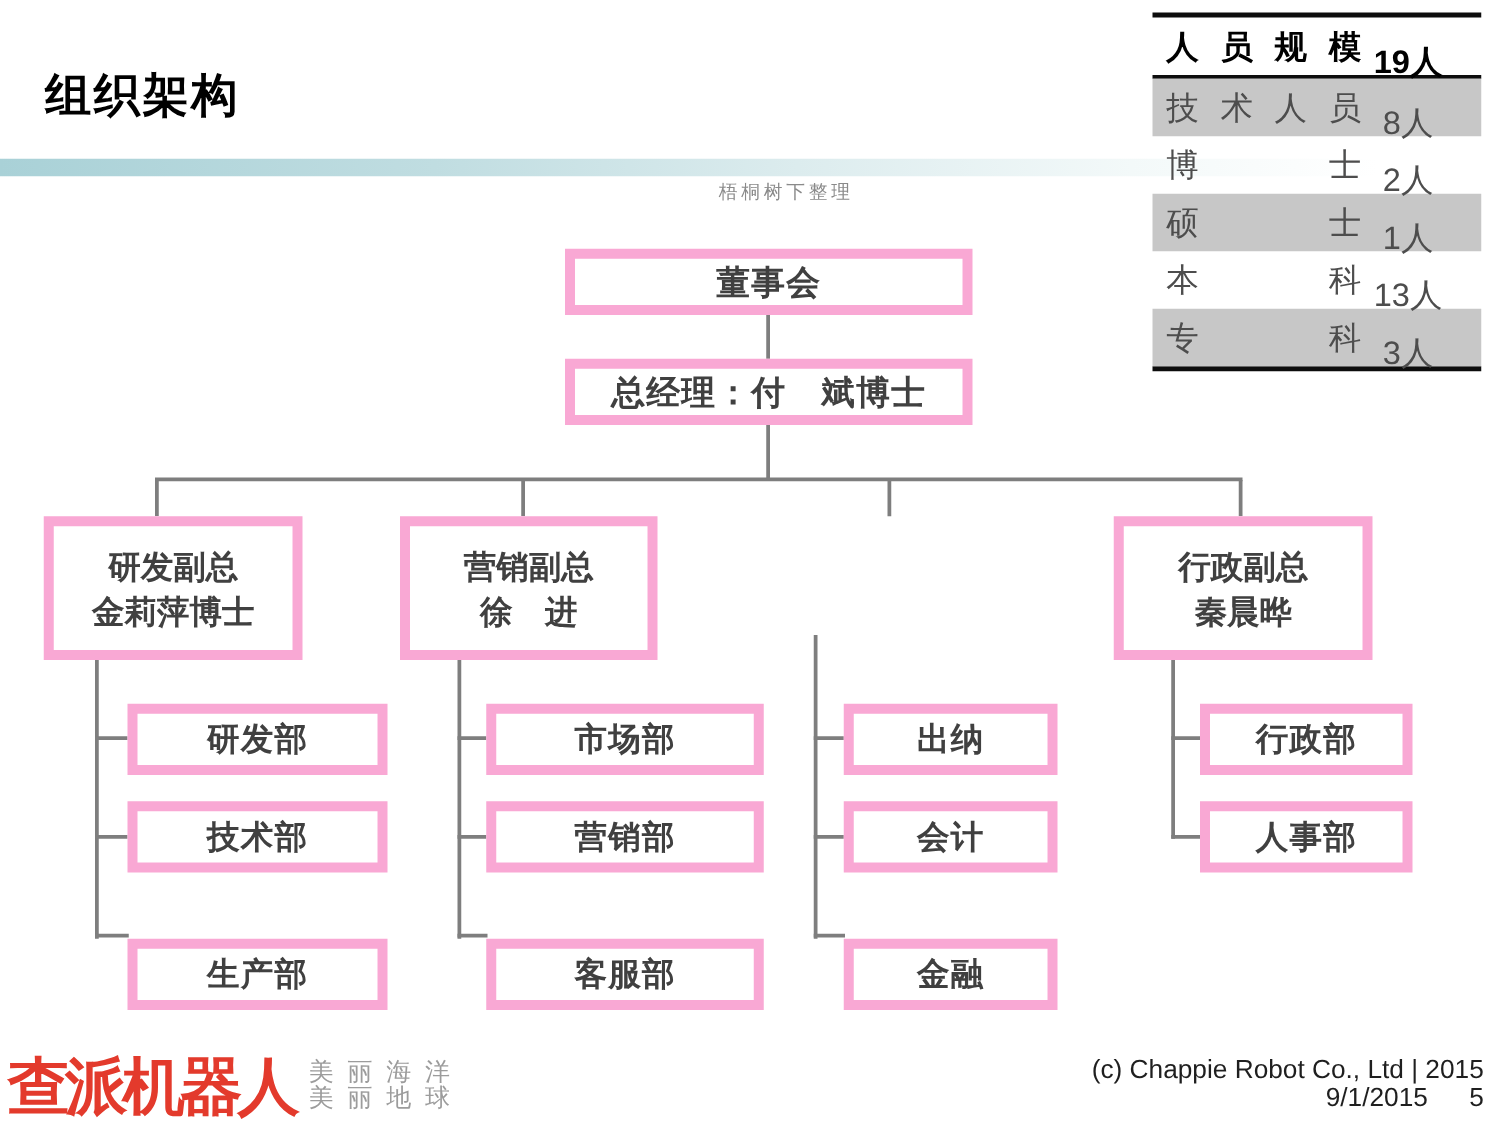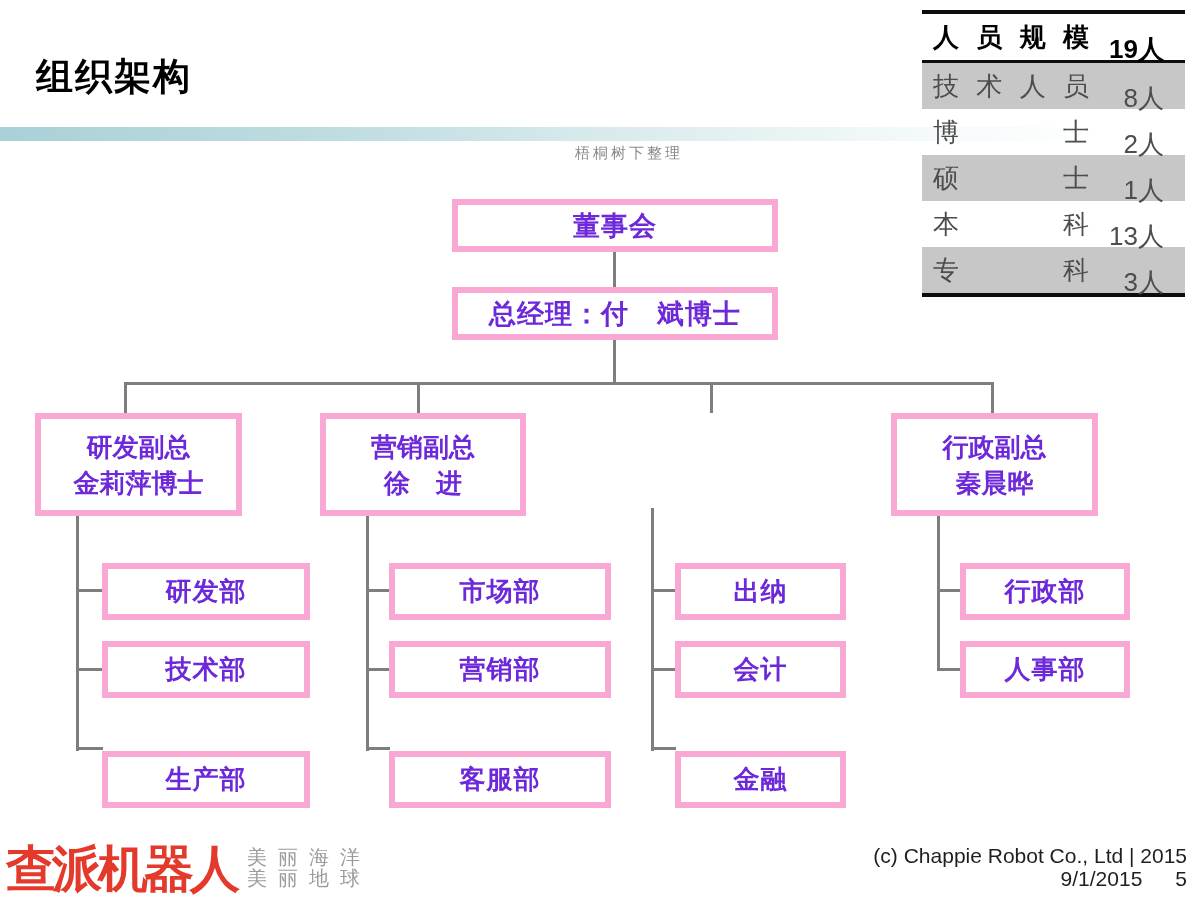--- a/index.html
+++ b/index.html
@@ -11,30 +11,30 @@
   .accent-bar{position:absolute;left:0;top:127px;width:1160px;height:14px;
     background:linear-gradient(90deg,#a9d1d7 0%,#c0dde1 30%,#dcecee 55%,#f3f9f9 78%,#ffffff 95%);}
   .watermark{position:absolute;left:575px;top:144px;font-size:15px;color:#8a8a8a;letter-spacing:3px;}
 
   
   .stats{position:absolute;left:922px;top:10px;width:263px;border-top:4px solid #0d0d0d;border-bottom:4px solid #0d0d0d;}
   .stats-row{display:flex;align-items:center;height:46px;font-size:26px;color:#4d4d4d;}
   .stats-row.shaded{background:#c7c7c7;}
   .stats-row.header{font-weight:bold;color:#000;border-bottom:3px solid #0d0d0d;}
   .stats-label{display:flex;justify-content:space-between;width:156px;margin-left:11px;}
-  .stats-value{flex:1;text-align:right;padding-right:21px;margin-top:24px;}
+  .stats-value{flex:1;text-align:center;padding-right:21px;margin-top:24px;}
 
   
-  .obox{position:absolute;box-sizing:border-box;background:#fff;border:6px solid #f9a8d4;
+  .obox{position:absolute;box-sizing:border-box;background:#fff;border:8px solid #f9a8d4;
         display:flex;flex-direction:column;align-items:center;justify-content:center;
-        font-weight:bold;color:#6d28d9;text-align:left;}
+        font-weight:bold;color:#404040;text-align:left;}
   .box-top{left:452px;width:326px;height:53px;font-size:27px;letter-spacing:1px;}
   .board{top:199px;}
   .gm{top:287px;}
-  .vp{top:413px;width:207px;height:103px;font-size:26px;line-height:36px;}
+  .vp{top:413px;width:207px;height:115px;font-size:26px;line-height:36px;}
   .vp1{left:35px;} .vp2{left:320px;width:206px;} .vp3{left:606px;} .vp4{left:891px;}
   .leaf{height:57px;font-size:26px;letter-spacing:1px;}
   .c1{left:102px;width:208px;} .c2{left:389px;width:222px;} .c3{left:675px;width:171px;} .c4{left:960px;width:170px;}
   .r1{top:563px;} .r2{top:641px;} .r3{top:751px;}
 
   .conn{position:absolute;background:#7e7e7e;}
   .conn.v{width:3px;} .conn.h{height:3px;}
 
   
   .logo-text{position:absolute;left:6px;top:836px;font-size:50px;font-weight:bold;letter-spacing:-4px;color:#e33a2c;}

